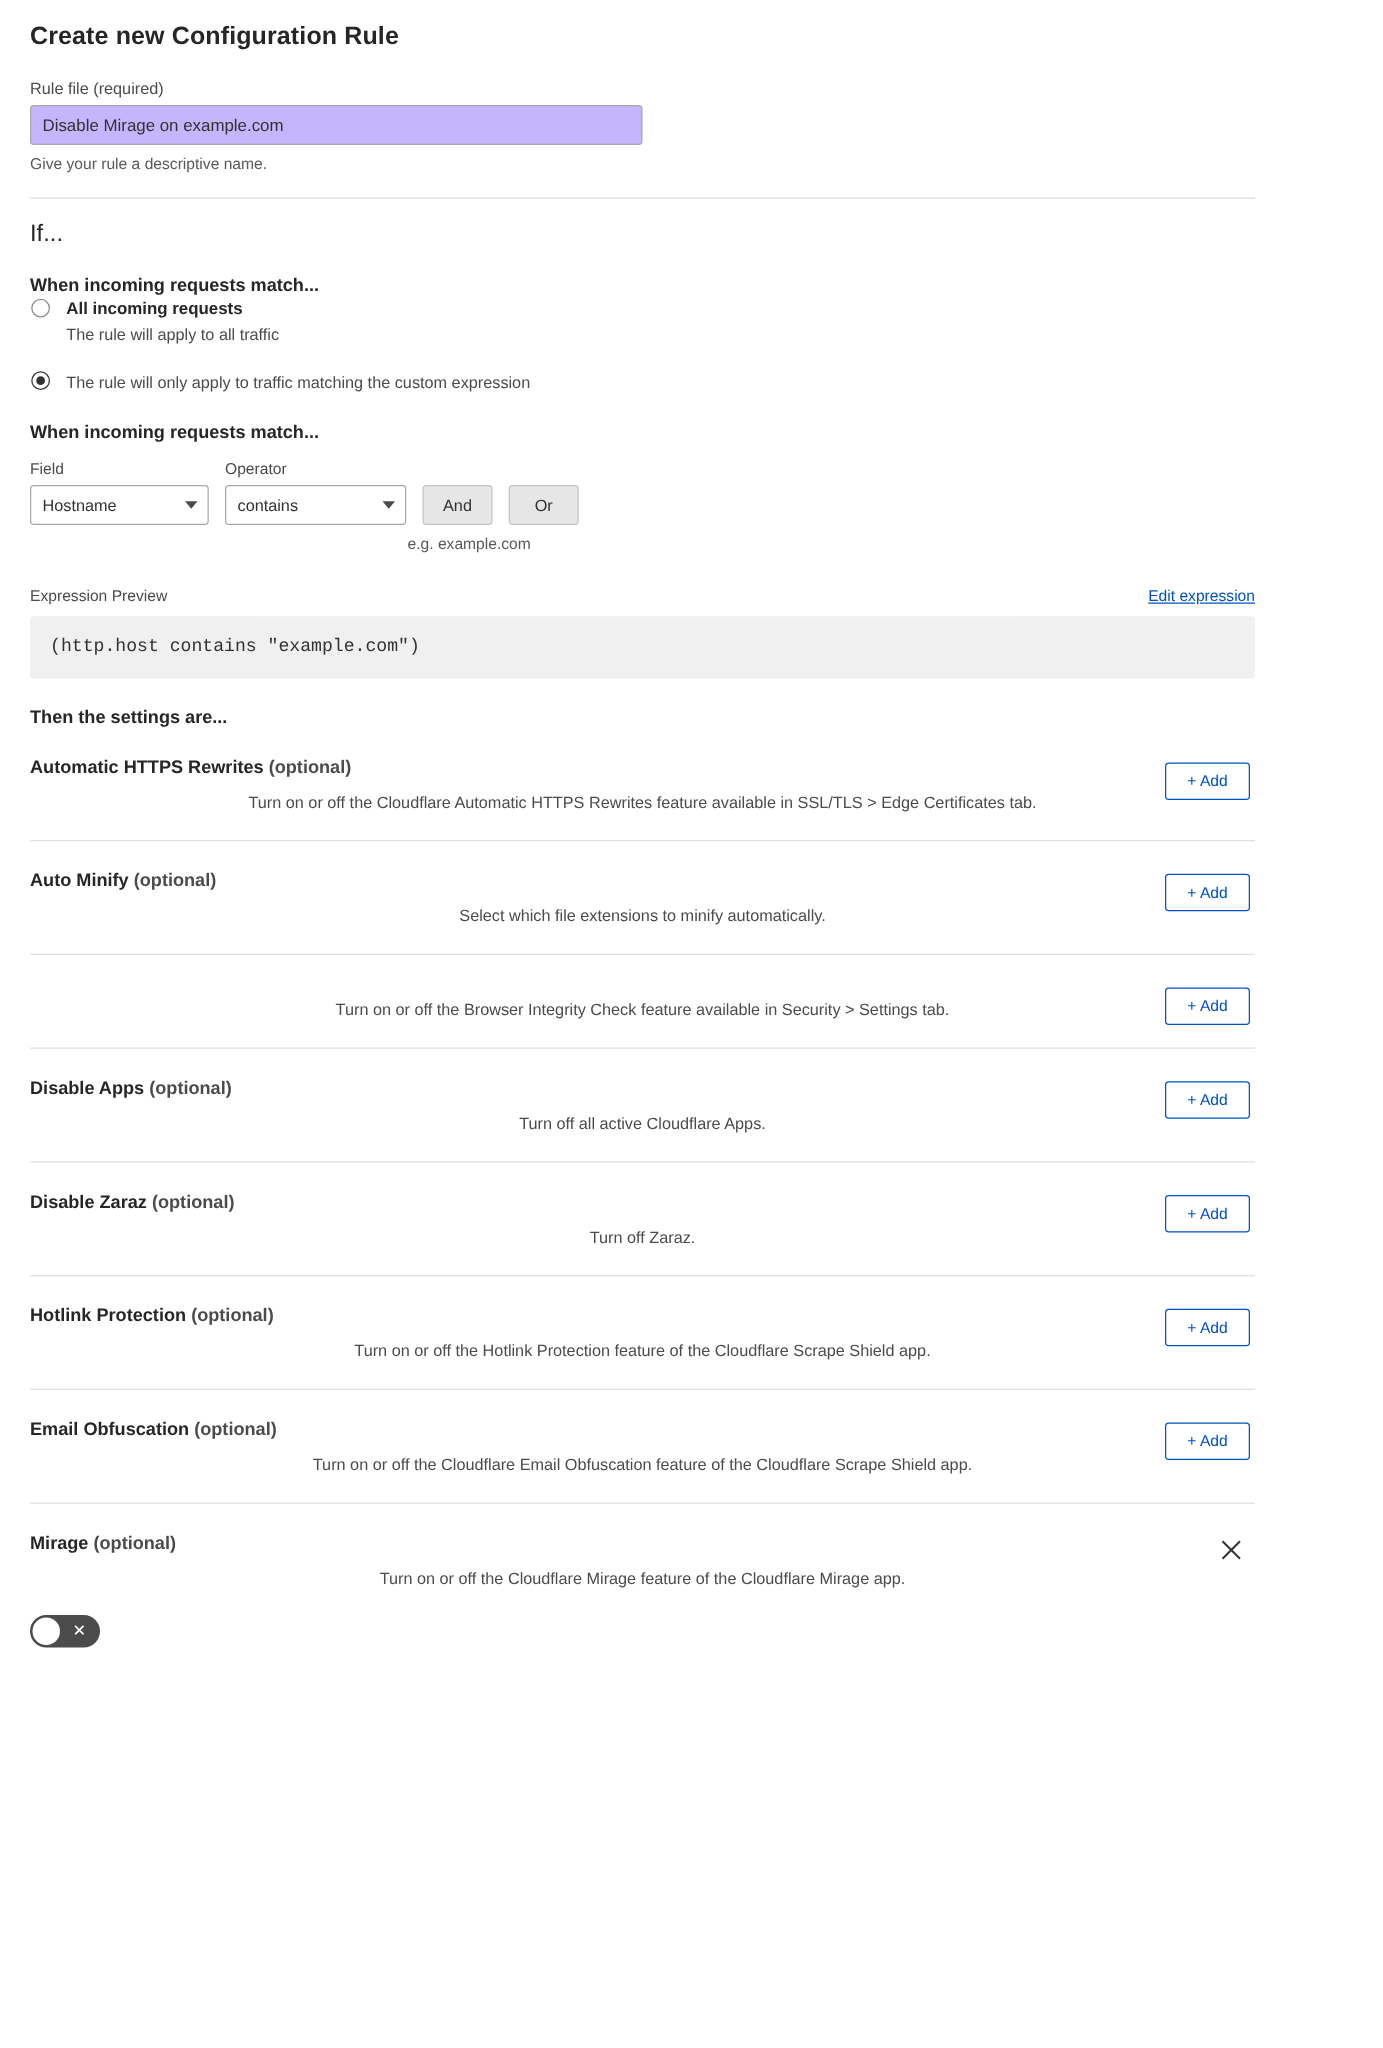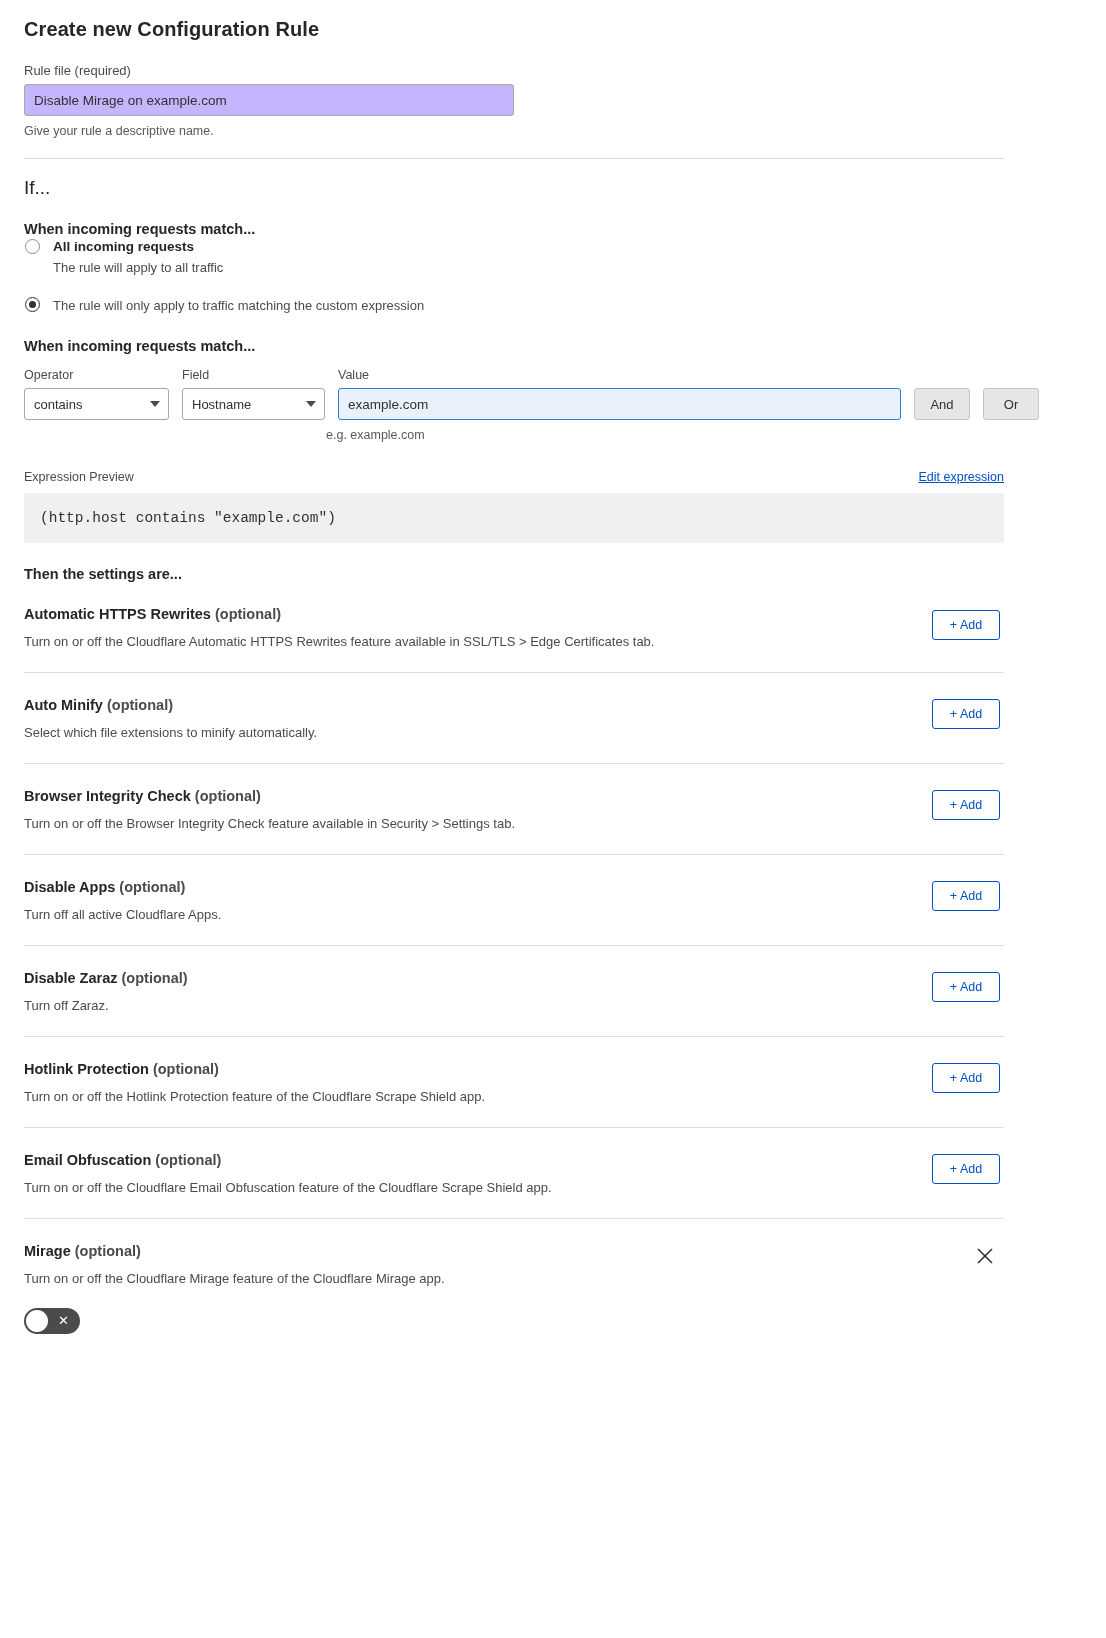--- a/index.html
+++ b/index.html
@@ -218,20 +218,21 @@
     color: #262626;
   }
   .setting-title .optional {
     font-weight: 700;
     color: #4b4b4b;
   }
   .setting-desc {
     font-size: 13px;
     color: #4b4b4b;
     margin-top: 12px;
+    text-align: center;
   }
   .add-btn {
     position: absolute;
     right: 4px;
     top: 26px;
     width: 68px;
     height: 30px;
     border: 1px solid #0051c3;
     border-radius: 3px;
     background: #fff;
@@ -305,39 +306,35 @@
       <span class="radio-text">
         <span class="radio-desc">The rule will only apply to traffic matching the custom expression</span>
       </span>
     </div>
   </div>
 
   <h3 class="sub-heading">When incoming requests match...</h3>
 
   <div class="expr-row">
     <div class="expr-col">
+      <span class="col-label">Field</span>
+      <div class="select-wrap select-field">
+        <div class="select-box">Hostname</div>
+        <span class="caret"></span>
+      </div>
+    </div>
+
+    <div class="expr-col">
       <span class="col-label">Operator</span>
       <div class="select-wrap select-operator">
         <div class="select-box">contains</div>
         <span class="caret"></span>
       </div>
     </div>
 
-    <div class="expr-col">
-      <span class="col-label">Field</span>
-      <div class="select-wrap select-field">
-        <div class="select-box">Hostname</div>
-        <span class="caret"></span>
-      </div>
-    </div>
-
-    <div class="expr-col">
-      <span class="col-label">Value</span>
-      <input class="value-input" type="text" value="example.com" style="">
-    </div>
 
     <button class="btn-grey">And</button>
     <button class="btn-grey">Or</button>
   </div>
 
   <div class="value-hint">e.g. example.com</div>
 
   <div class="preview-header">
     <span class="preview-label">Expression Preview</span>
     <span class="link">Edit expression</span>
@@ -360,24 +357,20 @@
     <div class="setting">
       <div class="setting-title">
         <span>Auto Minify</span>
         <span class="optional">(optional)</span>
       </div>
       <div class="setting-desc">Select which file extensions to minify automatically.</div>
       <button class="add-btn">+ Add</button>
     </div>
 
     <div class="setting">
-      <div class="setting-title">
-        <span>Browser Integrity Check</span>
-        <span class="optional">(optional)</span>
-      </div>
       <div class="setting-desc">Turn on or off the Browser Integrity Check feature available in Security &gt; Settings tab.</div>
       <button class="add-btn">+ Add</button>
     </div>
 
     <div class="setting">
       <div class="setting-title">
         <span>Disable Apps</span>
         <span class="optional">(optional)</span>
       </div>
       <div class="setting-desc">Turn off all active Cloudflare Apps.</div>

